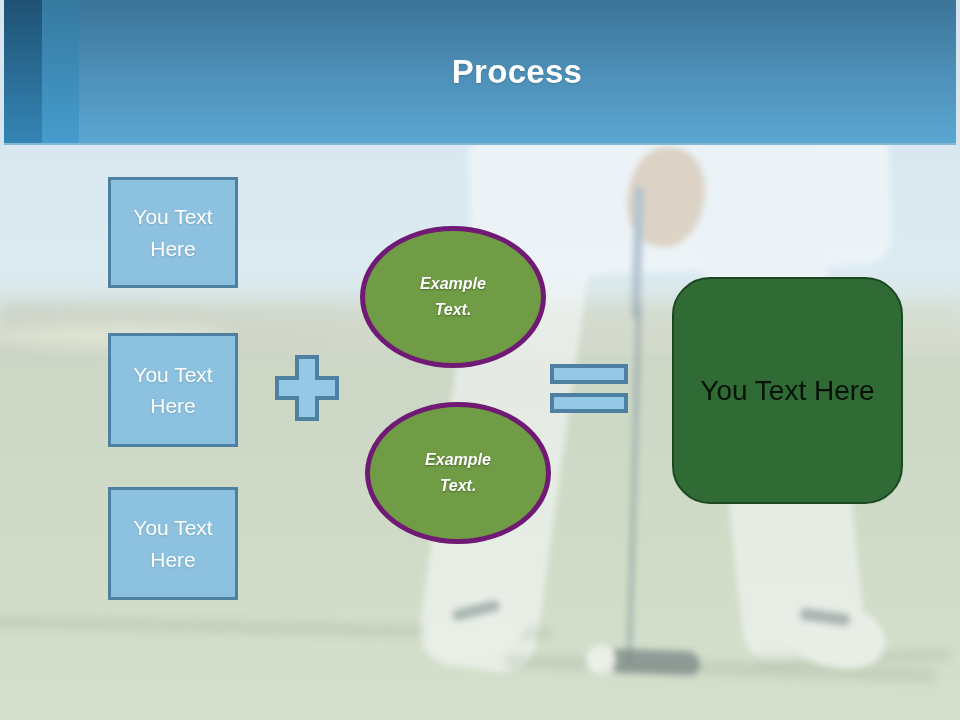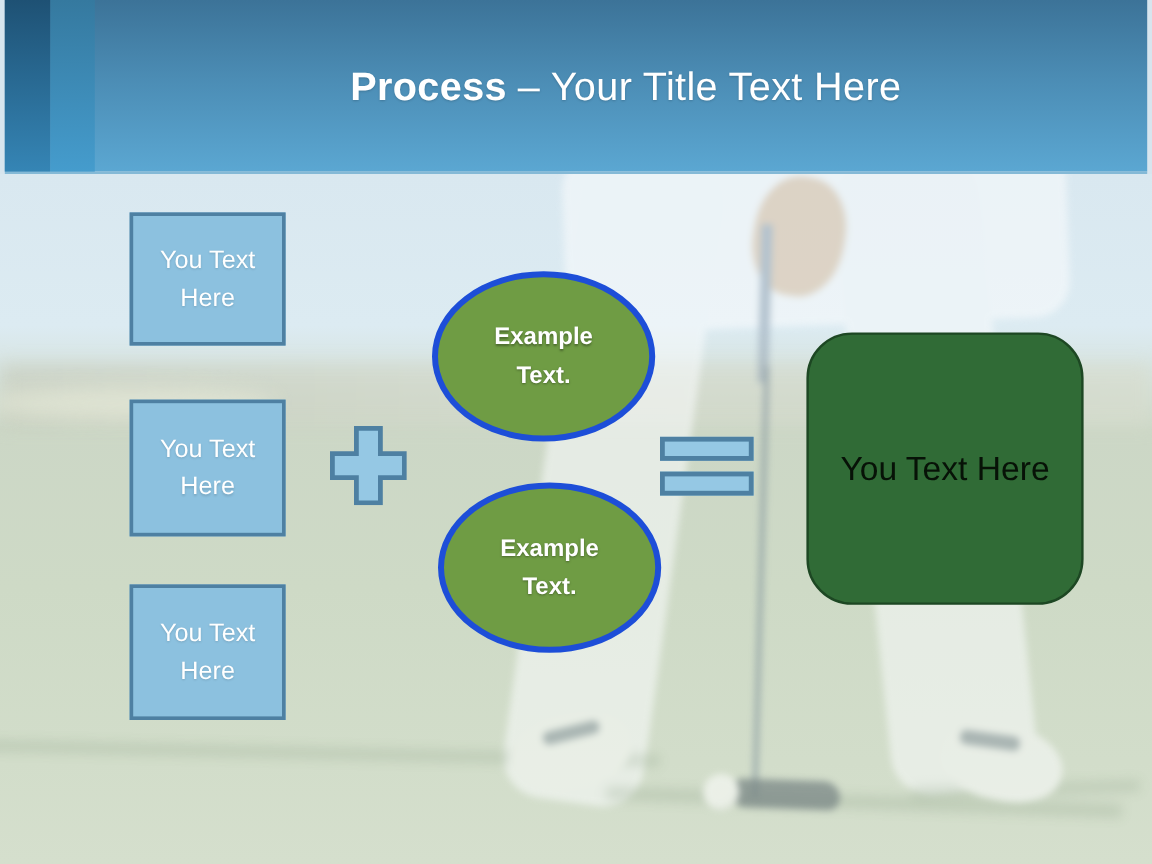--- a/index.html
+++ b/index.html
@@ -90,23 +90,23 @@
   .pbox3{top:487px;height:113px;}
 
   .plus{position:absolute;left:275px;top:355px;width:64px;height:66px;}
 
   .equals{position:absolute;left:550px;top:364px;width:78px;}
   .equals .bar{box-sizing:border-box;width:78px;height:20px;background:#95c8e4;
                border:4px solid #4e80a2;}
   .equals .bar + .bar{margin-top:9px;}
 
   .circle{position:absolute;width:132px;height:132px;border-radius:50%;
-          background:#6f9c44;border:5px solid #1d4ed8;
+          background:#6f9c44;border:5px solid #701a75;
           display:flex;align-items:center;justify-content:center;text-align:center;
-          color:#ffffff;font-weight:bold;font-size:20px;
+          color:#ffffff;font-weight:bold;font-style:italic;font-size:16px;
           line-height:1.6;padding:0 22px;box-sizing:content-box;
           text-shadow:0 1px 2px rgba(0,0,0,.35);}
   .circle .inner{width:90px;}
   .circle1{left:360px;top:226px;}
   .circle2{left:365px;top:402px;}
 
   .result{position:absolute;left:672px;top:277px;width:231px;height:227px;
           box-sizing:border-box;background:#306b36;border:2px solid #1d4723;
           border-radius:38px;display:flex;align-items:center;justify-content:center;
           color:#071207;font-size:28px;text-align:center;}
@@ -171,17 +171,16 @@
       <span>You Text Here</span>
     </div>
 
   </div>
 
   <div class="header">
     <div class="stripe1"></div>
     <div class="stripe2"></div>
     <div class="title">
       <span class="bold">Process</span>
-      <span>– Your Title Text Here</span>
     </div>
   </div>
 
 </div>
 
 </body></html>

